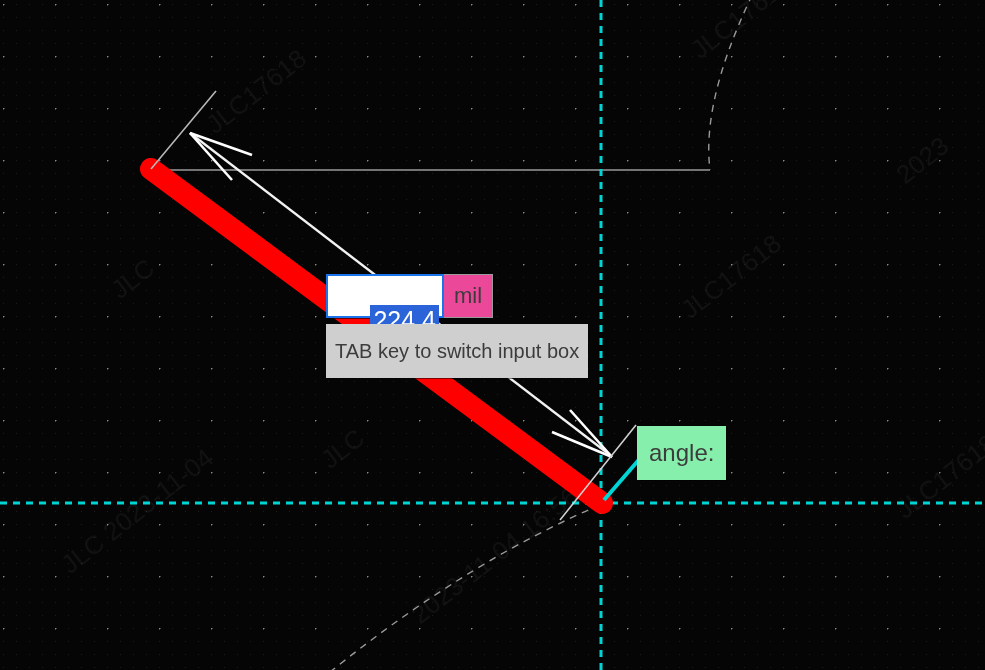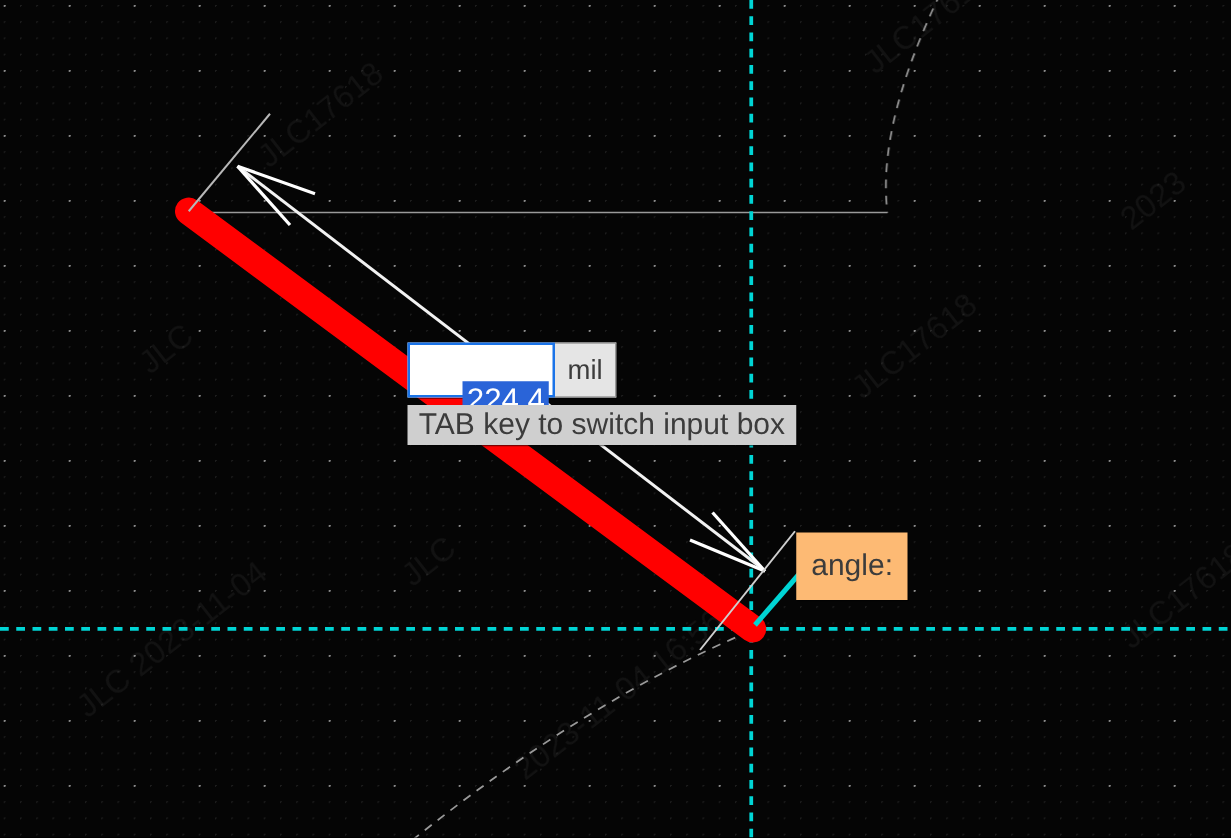--- a/index.html
+++ b/index.html
@@ -55,55 +55,55 @@
     background: #2a64d8;
     color: #ffffff;
     font-size: 25px;
     line-height: 30px;
     padding: 0 3px;
     letter-spacing: 0px;
     white-space: nowrap;
     margin-top: 48px;
   }
   #length-unit {
-    background: #e5e5e5;
+    background: #ec4899;
     color: #3c3c3c;
     font-size: 22px;
     display: flex;
     align-items: center;
     justify-content: center;
     padding: 0 10px;
     box-sizing: border-box;
     border: 1px solid #9a9a9a;
     border-left: none;
   }
   #tab-hint {
     position: absolute;
     left: 326px;
     top: 324px;
     background: #cfcfcf;
     color: #3c3c3c;
-    font-size: 24px;
+    font-size: 20px;
     line-height: 32px;
     height: 32px;
-    padding: 0 9px;
+    padding: 11px 9px;
     white-space: nowrap;
     box-shadow: 1px 1px 0 rgba(0,0,0,0.5);
   }
   
   #angle-widget {
     position: absolute;
     left: 637px;
     top: 426px;
     display: flex;
     align-items: stretch;
     box-shadow: 1px 1px 0 rgba(0,0,0,0.55);
   }
   #angle-label {
-    background: #fdba74;
+    background: #86efac;
     color: #3c3c3c;
     font-size: 24px;
     display: flex;
     align-items: center;
     padding: 16px 12px;
     height: 54px;
     box-sizing: border-box;
     white-space: nowrap;
   }
   #angle-input-box {

